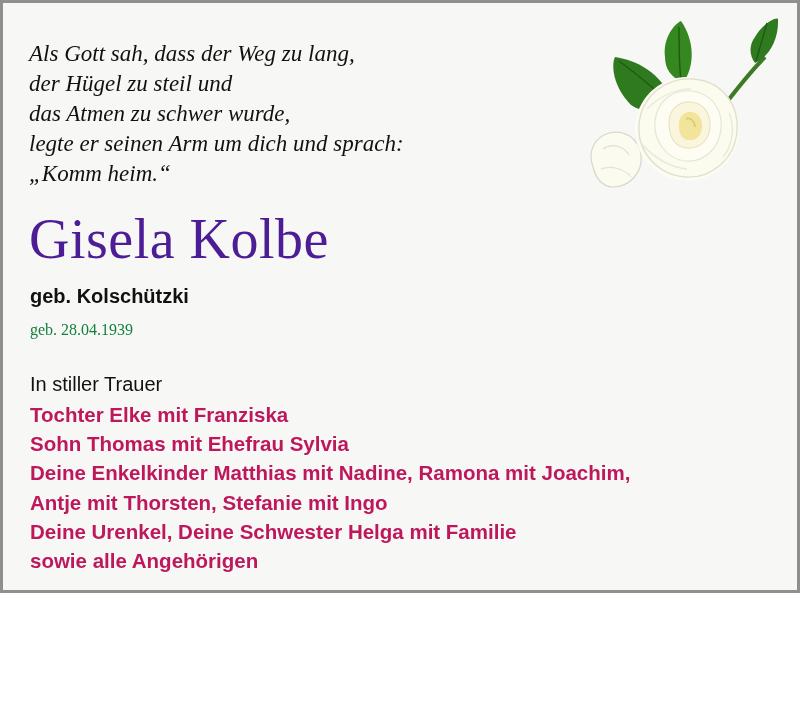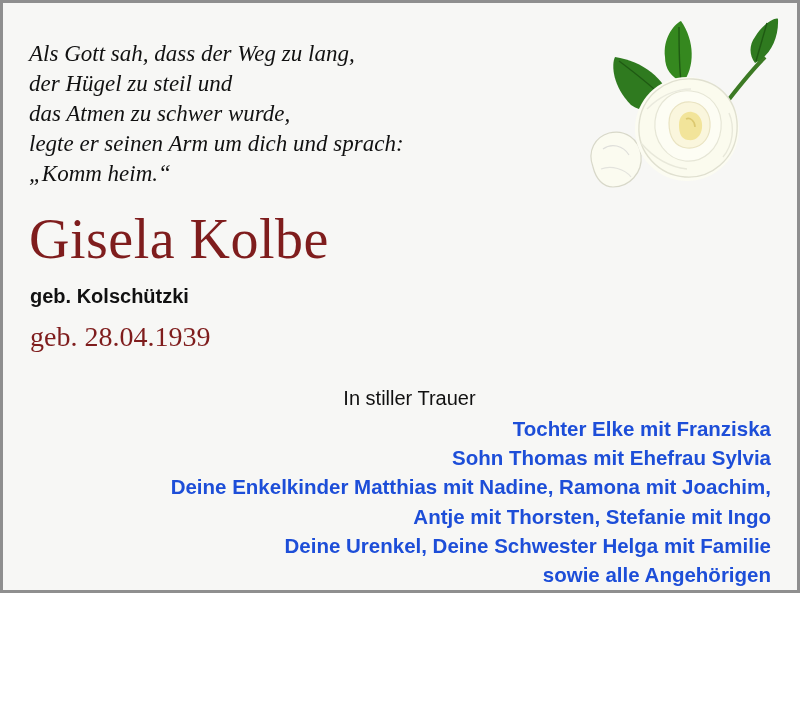--- a/index.html
+++ b/index.html
@@ -28,55 +28,53 @@
     font-size: 23px;
     line-height: 1.30;
     color: #111111;
     margin: 8px 0 0 0;
     white-space: pre-line;
   }
   .name {
     font-family: "Liberation Serif", serif;
     font-size: 56px;
     line-height: 1.05;
-    color: #7f1d1d;
+    color: #4c1d95;
     margin: 22px 0 0 0;
     letter-spacing: 0.5px;
   }
   .maiden {
     font-family: "Liberation Sans", sans-serif;
     font-weight: bold;
     font-size: 20px;
     color: #111111;
     margin: 16px 0 0 1px;
   }
   .dates {
     font-family: "Liberation Serif", serif;
-    font-size: 28px;
-    color: #7f1d1d;
+    font-size: 16px;
+    color: #15803d;
     margin: 13px 0 0 1px;
     display: flex;
   }
   .dates .born { margin-right: 46px; }
   .mourning-intro {
     font-family: "Liberation Sans", sans-serif;
     font-size: 20px;
     color: #111111;
-    margin: 34px 0 0 19px;
-    text-align: center;
+    margin: 34px 0 0 1px;
   }
   .mourners {
     font-family: "Liberation Sans", sans-serif;
     font-weight: bold;
     font-size: 20.5px;
     line-height: 1.42;
-    color: #1d4ed8;
+    color: #be185d;
     margin: 4px 0 0 1px;
     white-space: pre-line;
-    text-align: right;
   }
   .ceremony {
     font-family: "Liberation Sans", sans-serif;
     font-size: 20px;
     line-height: 1.42;
     color: #111111;
     margin: 32px 0 0 1px;
     white-space: pre-line;
   }
   

